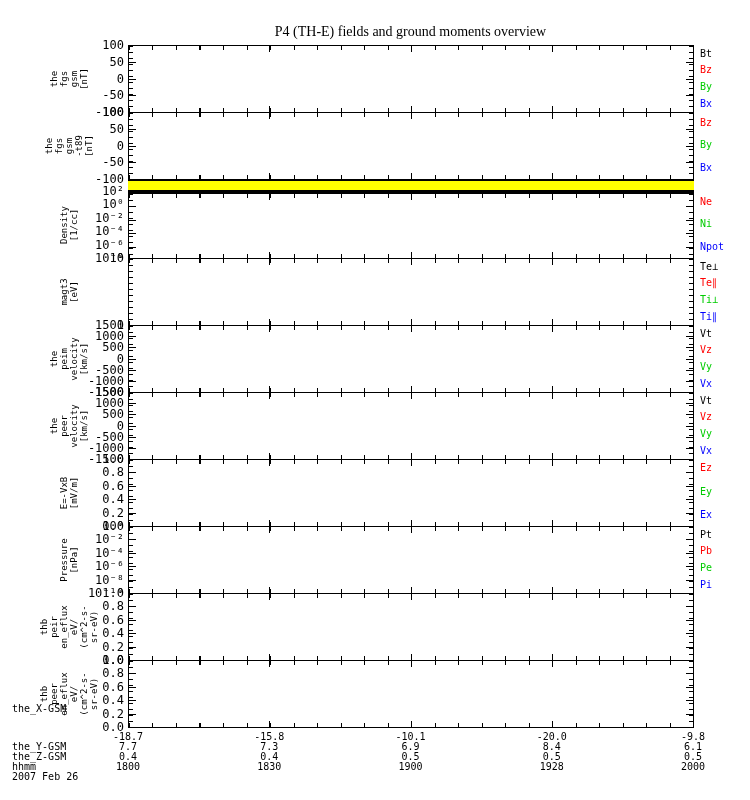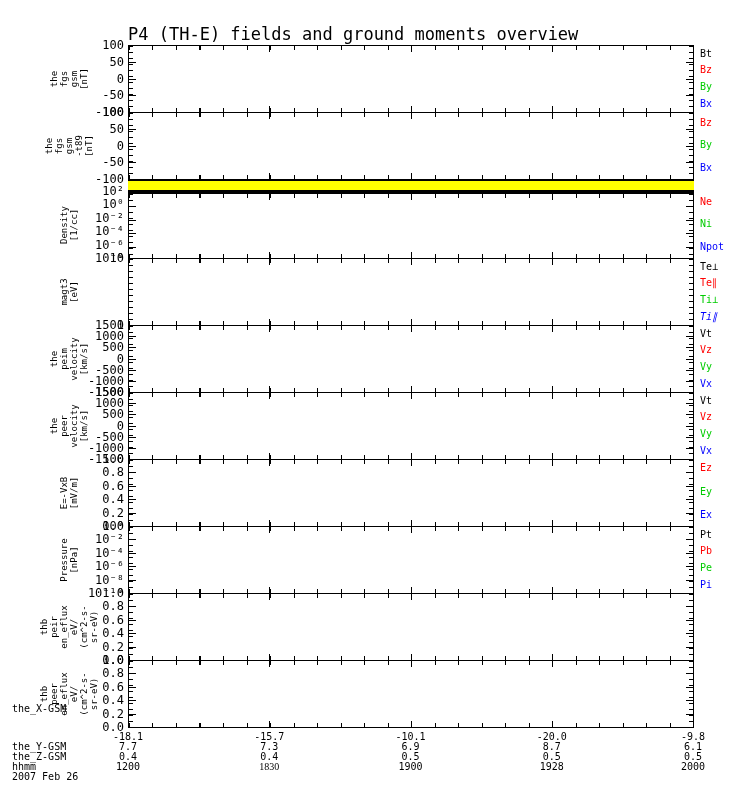--- a/index.html
+++ b/index.html
@@ -3,21 +3,21 @@
 <meta charset="utf-8">
 <style>
   html,body { margin:0; padding:0; background:#ffffff; }
   #screen {
     position:relative; width:750px; height:800px; background:#ffffff;
     font-family:"DejaVu Sans Mono","Liberation Mono",monospace;
     overflow:hidden; color:#000;
   }
   #title {
     position:absolute; top:24px; left:128px; width:565px;
-    font-size:17px; white-space:nowrap;
+    text-align:center; font-size:14px; white-space:nowrap;font-family:Liberation Serif, serif;
   }
   .panel {
     position:absolute; box-sizing:border-box;
     border:1px solid #000; background:#fff;
   }
   .ymin-strip { position:absolute; width:4px; top:0; bottom:0;
     background:repeating-linear-gradient(to bottom,#000 0 1px,transparent 1px 6px); }
   .xmin-strip { position:absolute; height:4px; left:0; right:0;
     background:repeating-linear-gradient(to right,#000 0 1px,transparent 1px 23.5px); }
   .tick { position:absolute; background:#000; }
@@ -340,57 +340,57 @@
       <div class="legend-label" style="top: 97.7875px; color: rgb(0, 0, 255);">Bx</div>
       <div class="legend-label" style="top: 117.05px; color: rgb(255, 0, 0);">Bz</div>
       <div class="legend-label" style="top: 139.383px; color: rgb(0, 204, 0);">By</div>
       <div class="legend-label" style="top: 161.717px; color: rgb(0, 0, 255);">Bx</div>
       <div class="legend-label" style="top: 196.05px; color: rgb(255, 0, 0);">Ne</div>
       <div class="legend-label" style="top: 218.383px; color: rgb(0, 204, 0);">Ni</div>
       <div class="legend-label" style="top: 240.717px; color: rgb(0, 0, 255);">Npot</div>
       <div class="legend-label" style="top: 260.538px; color: rgb(0, 0, 0);">Te⊥</div>
       <div class="legend-label" style="top: 277.288px; color: rgb(255, 0, 0);">Te∥</div>
       <div class="legend-label" style="top: 294.038px; color: rgb(0, 204, 0);">Ti⊥</div>
-      <div class="legend-label" style="top: 310.788px; color: rgb(0, 0, 255); font-style: italic;">Ti∥</div>
+      <div class="legend-label" style="top: 310.788px; color: rgb(0, 0, 255);">Ti∥</div>
       <div class="legend-label" style="top: 327.538px; color: rgb(0, 0, 0);">Vt</div>
       <div class="legend-label" style="top: 344.288px; color: rgb(255, 0, 0);">Vz</div>
       <div class="legend-label" style="top: 361.038px; color: rgb(0, 204, 0);">Vy</div>
       <div class="legend-label" style="top: 377.788px; color: rgb(0, 0, 255);">Vx</div>
       <div class="legend-label" style="top: 394.538px; color: rgb(0, 0, 0);">Vt</div>
       <div class="legend-label" style="top: 411.288px; color: rgb(255, 0, 0);">Vz</div>
       <div class="legend-label" style="top: 428.038px; color: rgb(0, 204, 0);">Vy</div>
       <div class="legend-label" style="top: 444.788px; color: rgb(0, 0, 255);">Vx</div>
       <div class="legend-label" style="top: 462px; color: rgb(255, 0, 0);">Ez</div>
       <div class="legend-label" style="top: 486.383px; color: rgb(0, 204, 0);">Ey</div>
       <div class="legend-label" style="top: 508.717px; color: rgb(0, 0, 255);">Ex</div>
       <div class="legend-label" style="top: 528.538px; color: rgb(0, 0, 0);">Pt</div>
       <div class="legend-label" style="top: 545.288px; color: rgb(255, 0, 0);">Pb</div>
       <div class="legend-label" style="top: 562.038px; color: rgb(0, 204, 0);">Pe</div>
       <div class="legend-label" style="top: 578.788px; color: rgb(0, 0, 255);">Pi</div>
     </div>
   <div id="footer">
       <div class="footer-label" style="top: 704px;">the_X-GSM</div>
-      <div class="footer-value" style="left: 93px; top: 732px;">-18.1</div>
-      <div class="footer-value" style="left: 234.25px; top: 732px;">-15.7</div>
+      <div class="footer-value" style="left: 93px; top: 732px;">-18.7</div>
+      <div class="footer-value" style="left: 234.25px; top: 732px;">-15.8</div>
       <div class="footer-value" style="left: 375.5px; top: 732px;">-10.1</div>
       <div class="footer-value" style="left: 516.75px; top: 732px;">-20.0</div>
       <div class="footer-value" style="left: 658px; top: 732px;">-9.8</div>
       <div class="footer-label" style="top: 742px;">the_Y-GSM</div>
       <div class="footer-value" style="left: 93px; top: 742px;">7.7</div>
       <div class="footer-value" style="left: 234.25px; top: 742px;">7.3</div>
       <div class="footer-value" style="left: 375.5px; top: 742px;">6.9</div>
-      <div class="footer-value" style="left: 516.75px; top: 742px;">8.7</div>
+      <div class="footer-value" style="left: 516.75px; top: 742px;">8.4</div>
       <div class="footer-value" style="left: 658px; top: 742px;">6.1</div>
       <div class="footer-label" style="top: 752px;">the_Z-GSM</div>
       <div class="footer-value" style="left: 93px; top: 752px;">0.4</div>
       <div class="footer-value" style="left: 234.25px; top: 752px;">0.4</div>
       <div class="footer-value" style="left: 375.5px; top: 752px;">0.5</div>
       <div class="footer-value" style="left: 516.75px; top: 752px;">0.5</div>
       <div class="footer-value" style="left: 658px; top: 752px;">0.5</div>
       <div class="footer-label" style="top: 762px;">hhmm</div>
-      <div class="footer-value" style="left: 93px; top: 762px;">1200</div>
-      <div class="footer-value" style="left: 234.25px; top: 762px; font-family: Liberation Serif, serif;">1830</div>
+      <div class="footer-value" style="left: 93px; top: 762px;">1800</div>
+      <div class="footer-value" style="left: 234.25px; top: 762px;">1830</div>
       <div class="footer-value" style="left: 375.5px; top: 762px;">1900</div>
       <div class="footer-value" style="left: 516.75px; top: 762px;">1928</div>
       <div class="footer-value" style="left: 658px; top: 762px;">2000</div>
       <div class="footer-label" style="top: 772px;">2007 Feb 26</div>
     </div>
 </div>
 
 </body></html>

